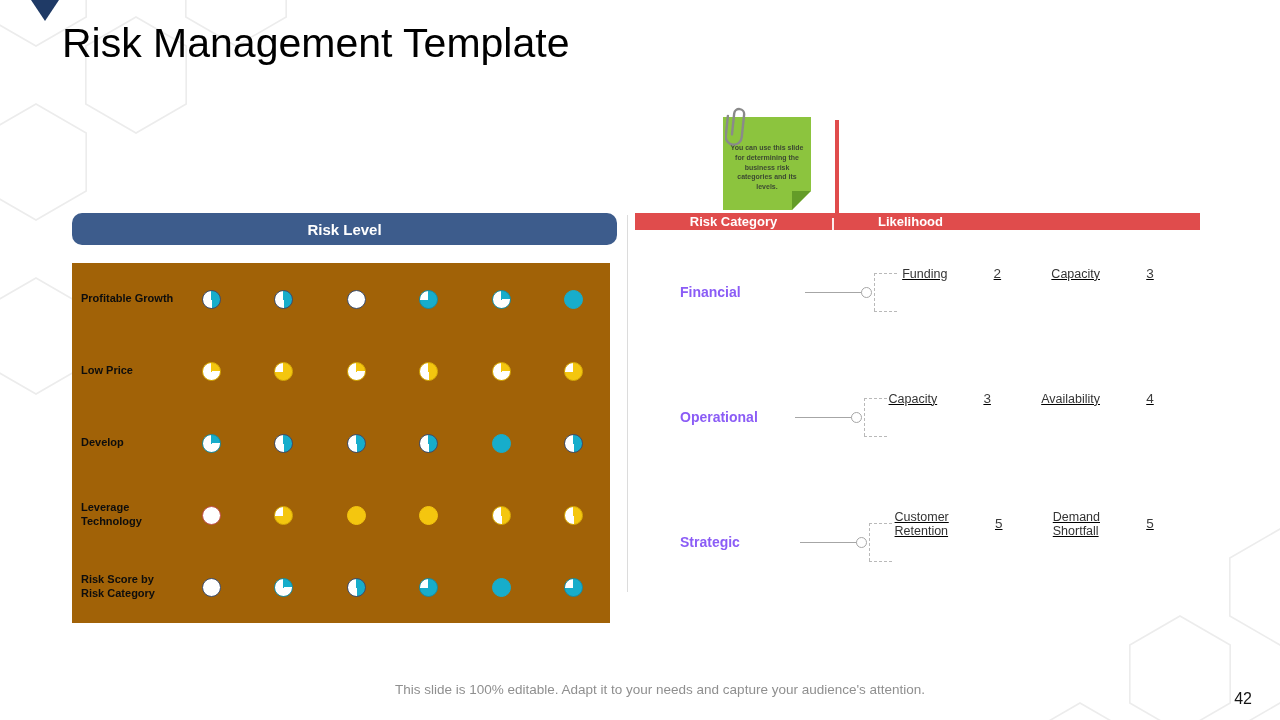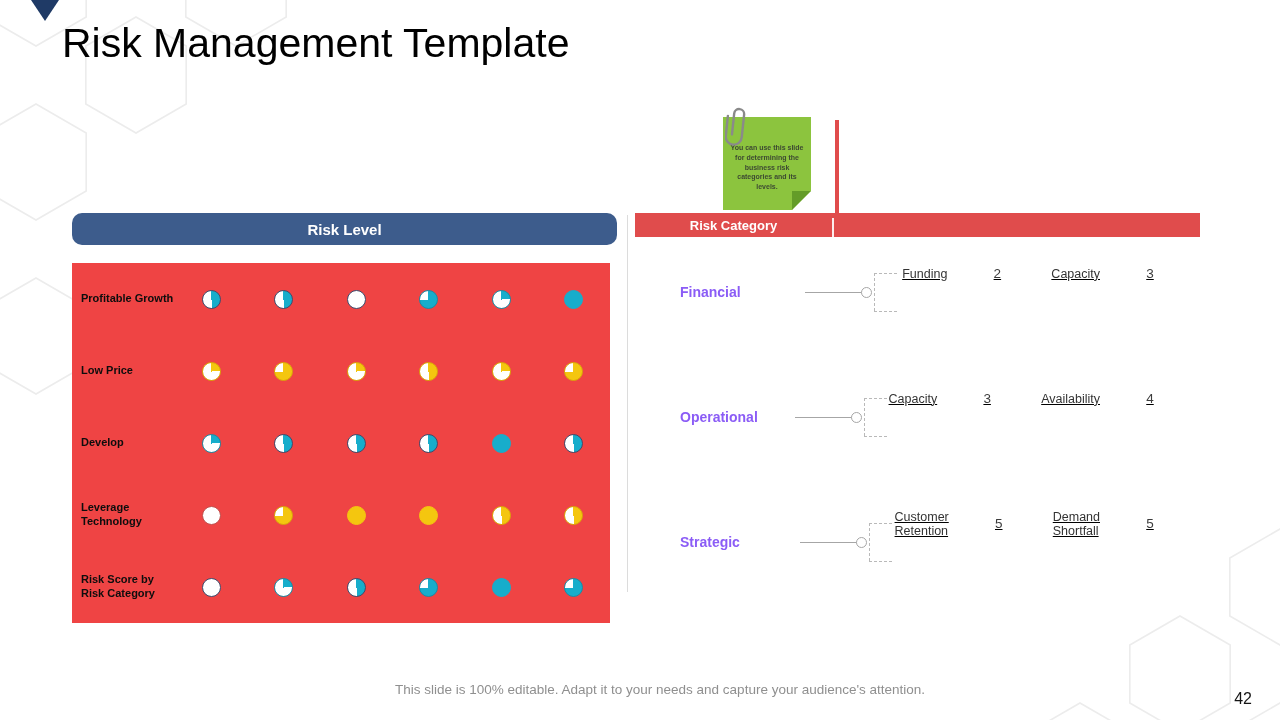--- a/index.html
+++ b/index.html
@@ -17,31 +17,31 @@
         clip-path:polygon(0 0,100% 0,100% calc(100% - 19px),calc(100% - 19px) 100%,0 100%);}
   #note .fold{position:absolute;right:0;bottom:0;width:0;height:0;
         border-top:19px solid #649c28;border-right:19px solid transparent;}
   #note .note-text{position:absolute;left:5px;right:5px;top:26px;font-size:7px;line-height:1.4;
         color:#3d4a32;text-align:center;font-weight:700;}
   #clip{left:725px;top:103px;}
   #red-line{left:835px;top:120px;width:4px;height:93px;}
   
   #rl-header{left:72px;top:213px;width:545px;height:32px;color:#fff;font-size:15px;font-weight:700;
         display:flex;align-items:center;justify-content:center;border-radius:10px;}
-  #rl-body{left:72px;top:263px;width:538px;height:360px;background:#ef4444;display:flex;flex-direction:column;}
+  #rl-body{left:72px;top:263px;width:538px;height:360px;background:#a16207;display:flex;flex-direction:column;}
   .rl-row{flex:1;display:flex;align-items:center;}
   .rl-label{width:103px;padding-left:9px;box-sizing:border-box;font-size:11px;font-weight:700;
         color:#0d0d0d;line-height:1.25;}
   .rl-balls{flex:1;display:flex;}
   .ball-cell{flex:1;display:flex;align-items:center;justify-content:center;}
   .ball{width:19px;height:19px;border-radius:50%;border:1.5px solid #999;box-sizing:border-box;background:#fff;}
   
   #v-divider{left:627px;top:215px;width:1px;height:377px;background:#dcdcdc;}
   
-  #rt-header{left:635px;top:213px;width:565px;height:24px;display:flex;color:#fff;font-size:13px;font-weight:700;}
+  #rt-header{left:635px;top:213px;width:565px;height:17px;display:flex;color:#fff;font-size:13px;font-weight:700;}
   #rt-header .col{display:flex;align-items:center;justify-content:center;}
   #rt-header .c1{width:197px;}#rt-header .c2{width:215px;}#rt-header .c3{width:153px;}
   #rt-header .sep{width:1px;height:22px;margin-top:5px;background:rgba(255,255,255,.9);}
   #rt-body{left:635px;top:255px;width:565px;}
   .cat-block{display:flex;height:74px;margin-bottom:51px;}
   .cat-label{width:200px;display:flex;align-items:center;padding-left:45px;box-sizing:border-box;
         font-size:14px;font-weight:700;color:#8b5cf6;}
   .connector{width:66px;position:relative;}
   .connector .stem{position:absolute;left:-28px;top:50%;width:58px;border-top:1.2px solid #a6a6a6;}
   .connector .node{position:absolute;left:28px;top:50%;margin-top:-5px;width:9px;height:9px;
@@ -214,20 +214,21 @@
     </div>
   </div>
 </div>
 
 <div class="abs" id="v-divider"></div>
 
 <div class="abs" id="rt-header" style="background: rgb(224, 76, 76);">
   <div class="col c1">Risk Category</div>
   <div class="sep"></div>
   <div class="sep"></div>
+  <div class="col c3">Likelihood</div>
 </div>
 
 <div class="abs" id="rt-body">
   <div class="cat-block">
     <div class="cat-label">Financial</div>
     <div class="connector">
       <i class="stem"></i>
         <i class="node"></i>
         <i class="branch"></i>
         <i class="twig t"></i>

